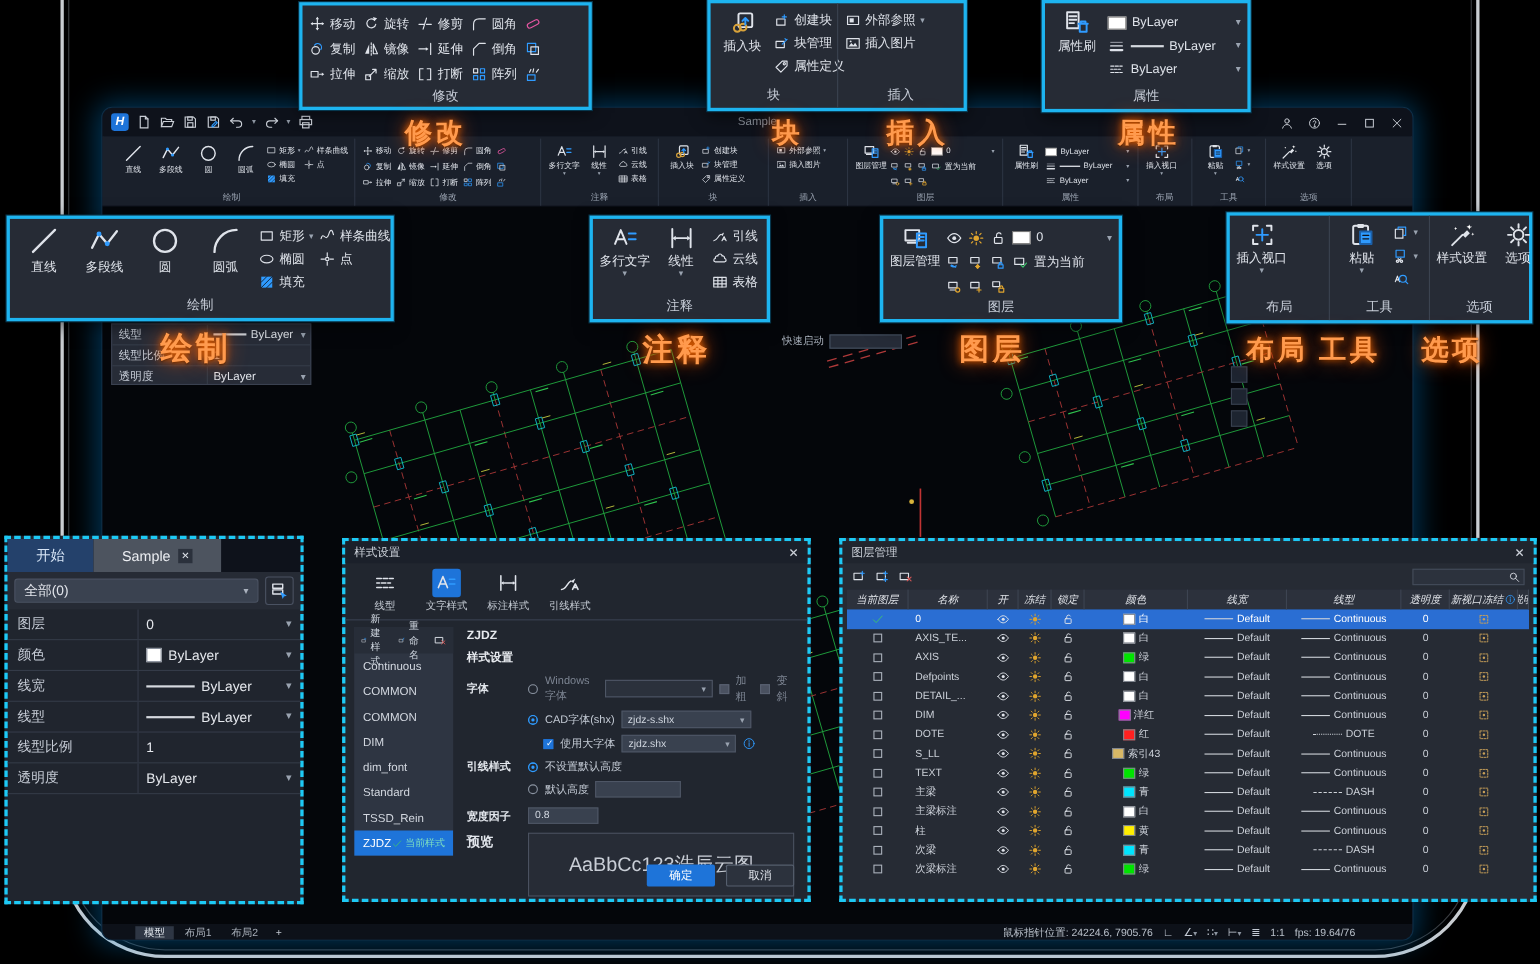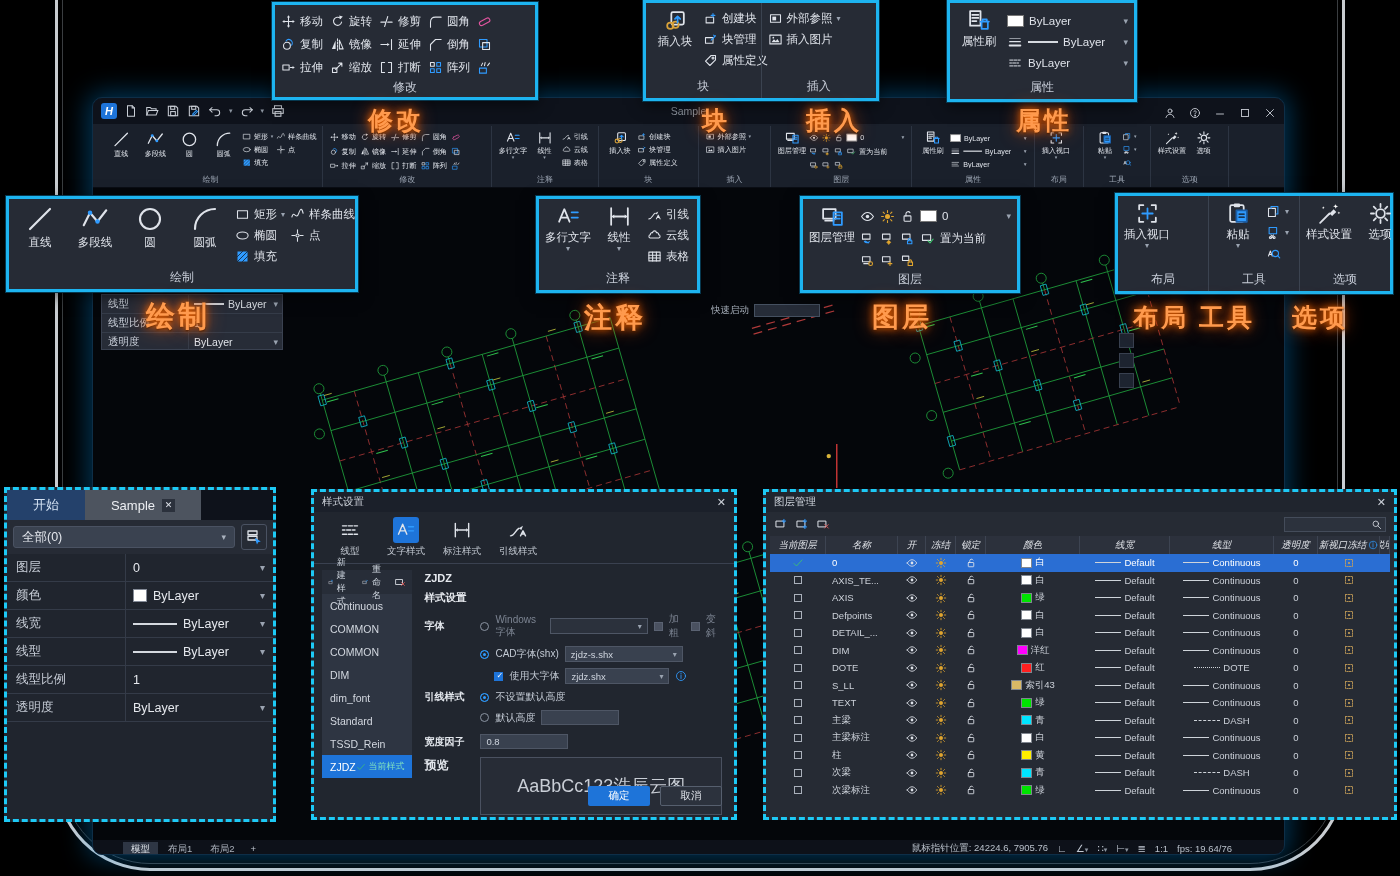--- a/index.html
+++ b/index.html
@@ -2004,21 +2004,21 @@
         <span>不设置默认高度</span>
       </div>
       <div class="sd-row">
         <span class="sd-sp"></span>
         <span class="radio"></span>
         <span>默认高度</span>
         <span class="inp" style="width:78px"></span>
       </div>
       <div class="sd-row" style="margin-top:9px">
         <span class="sd-lab">宽度因子</span>
-        <span class="inp" style="width:88px">0.8</span>
+        <span class="inp" style="width:64px">0.8</span>
       </div>
       <div class="sd-prevrow">
         <span class="sd-lab" style="font-size:12px">预览</span>
         <div class="sd-preview">AaBbCc123浩辰云图</div>
       </div>
     </div>
   </div>
   <div class="sd-foot">
     <div class="btn primary">确定</div>
     <div class="btn plain">取消</div>

